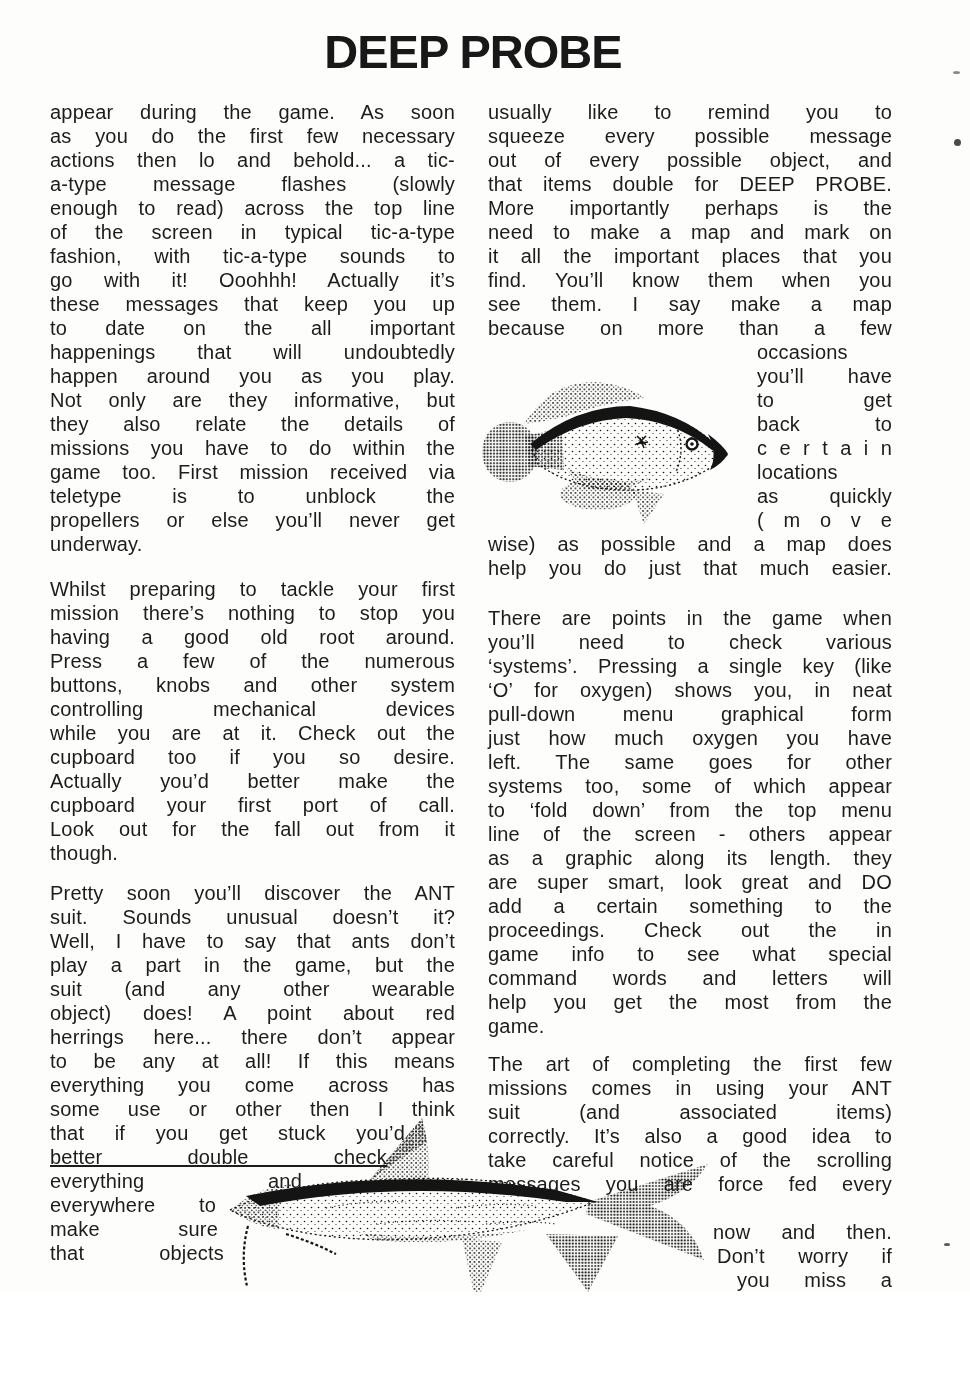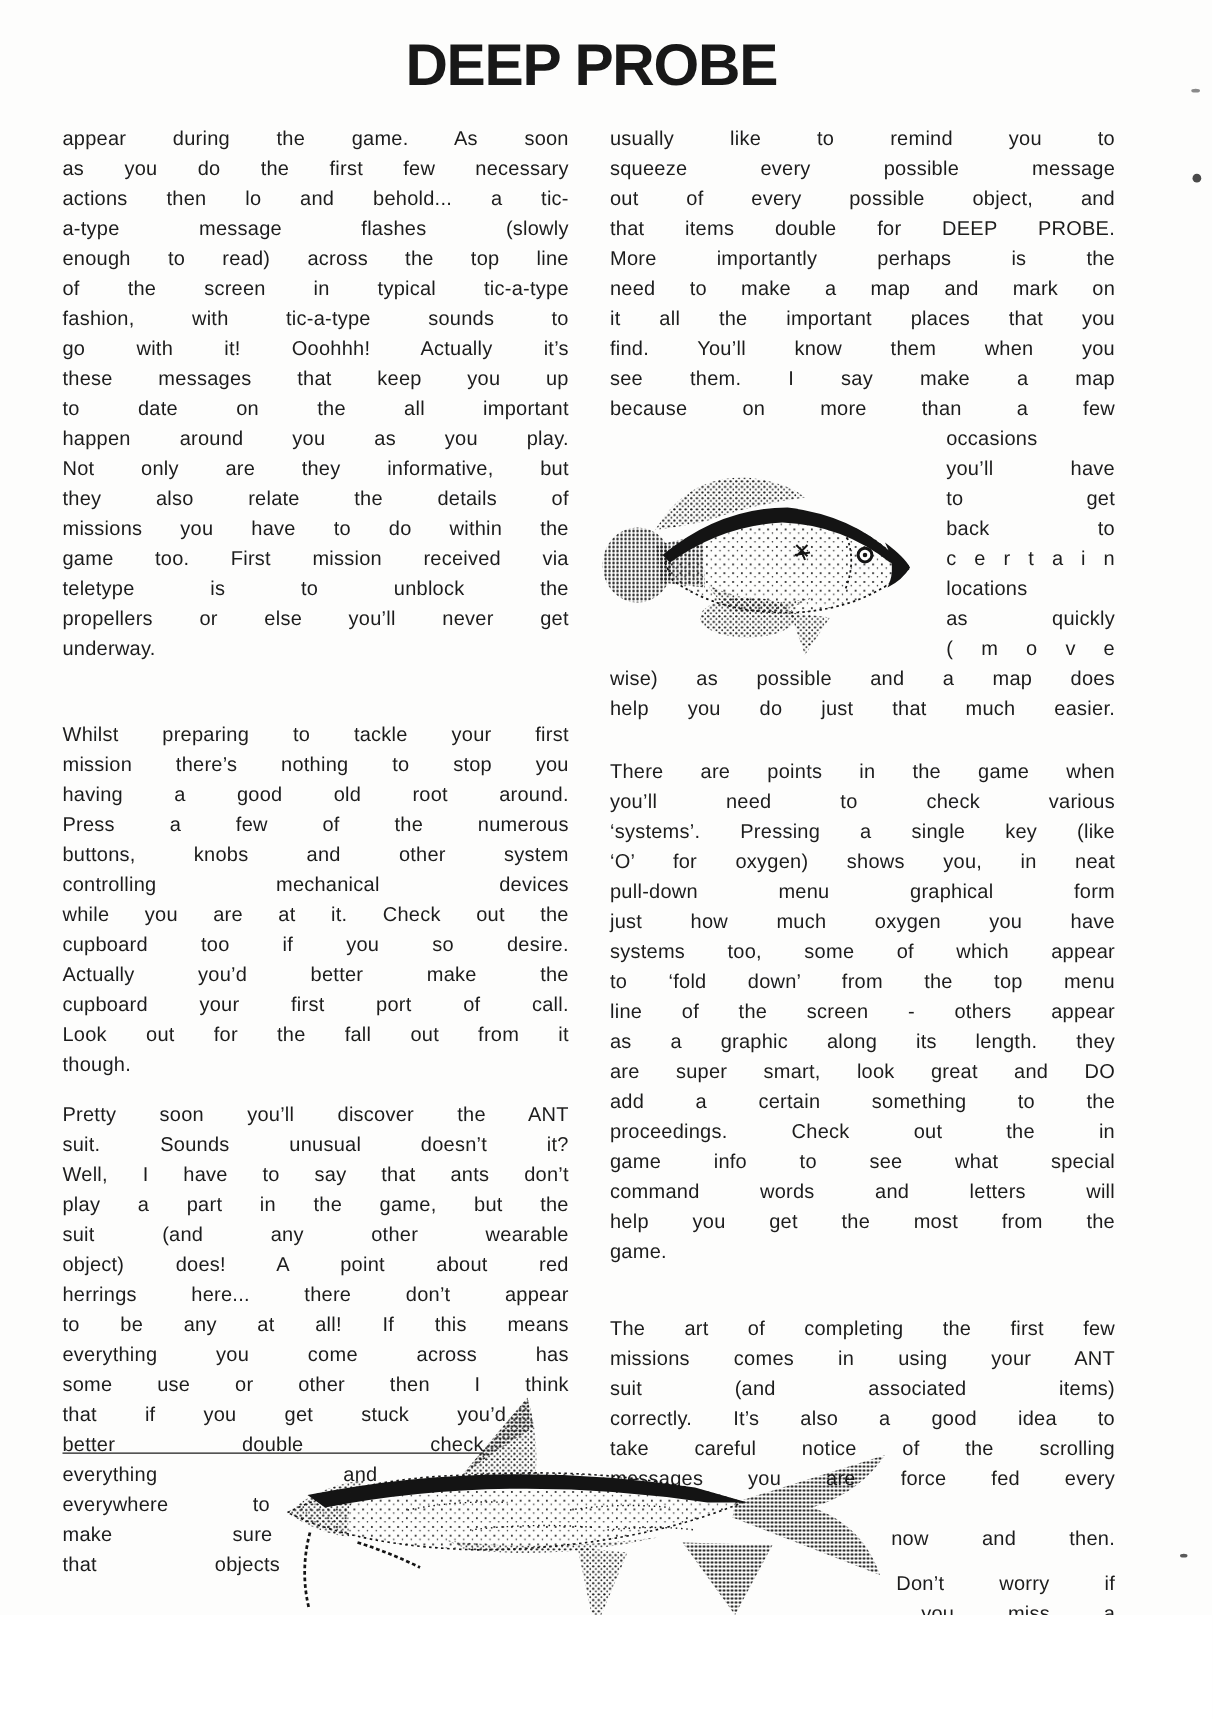--- a/index.html
+++ b/index.html
@@ -5,21 +5,21 @@
   html,body{margin:0;padding:0;background:#ffffff;}
   .page{
     position:relative;width:970px;height:1292px;background:#fdfdfc;
     font-family:"Liberation Sans",sans-serif;color:#1c1c1c;overflow:hidden;
   }
   .block{position:absolute;}
   .title{
     top:24px;left:0;width:946px;text-align:center;
     font-size:47px;font-weight:bold;letter-spacing:-1px;color:#181818;
   }
-  .col{font-size:16px;letter-spacing:0.2px;}
+  .col{font-size:20px;letter-spacing:0.2px;}
   .line{
     line-height:24px;min-height:24px;
     text-align:justify;text-align-last:justify;-moz-text-align-last:justify;
   }
   .lastline{text-align-last:left;-moz-text-align-last:left;}
   .pagenum{font-size:28px;letter-spacing:0.5px;}
   .speck{position:absolute;background:#555;border-radius:50%;}
   svg{display:block;}
 </style>
 </head>
@@ -33,20 +33,21 @@
       <div class="line">appear during the game. As soon</div>
       <div class="line">as you do the first few necessary</div>
       <div class="line">actions then lo and behold... a tic-</div>
       <div class="line">a-type message flashes (slowly</div>
       <div class="line">enough to read) across the top line</div>
       <div class="line">of the screen in typical tic-a-type</div>
       <div class="line">fashion, with tic-a-type sounds to</div>
       <div class="line">go with it! Ooohhh! Actually it’s</div>
       <div class="line">these messages that keep you up</div>
       <div class="line">to date on the all important</div>
+      <div class="line">happenings that will undoubtedly</div>
       <div class="line">happen around you as you play.</div>
       <div class="line">Not only are they informative, but</div>
       <div class="line">they also relate the details of</div>
       <div class="line">missions you have to do within the</div>
       <div class="line">game too. First mission received via</div>
       <div class="line">teletype is to unblock the</div>
       <div class="line">propellers or else you’ll never get</div>
       <div class="line lastline">underway.</div>
     </div>
 
@@ -120,20 +121,21 @@
       <div class="line">help you do just that much easier.</div>
     </div>
 
   <div class="block col" style="left:488px;top:606px;width:404px;">
       <div class="line">There are points in the game when</div>
       <div class="line">you’ll need to check various</div>
       <div class="line">‘systems’. Pressing a single key (like</div>
       <div class="line">‘O’ for oxygen) shows you, in neat</div>
       <div class="line">pull-down menu graphical form</div>
       <div class="line">just how much oxygen you have</div>
+      <div class="line">left. The same goes for other</div>
       <div class="line">systems too, some of which appear</div>
       <div class="line">to ‘fold down’ from the top menu</div>
       <div class="line">line of the screen - others appear</div>
       <div class="line">as a graphic along its length. they</div>
       <div class="line">are super smart, look great and DO</div>
       <div class="line">add a certain something to the</div>
       <div class="line">proceedings. Check out the in</div>
       <div class="line">game info to see what special</div>
       <div class="line">command words and letters will</div>
       <div class="line">help you get the most from the</div>
@@ -144,21 +146,21 @@
       <div class="line">The art of completing the first few</div>
       <div class="line">missions comes in using your ANT</div>
       <div class="line">suit (and associated items)</div>
       <div class="line">correctly. It’s also a good idea to</div>
       <div class="line">take careful notice of the scrolling</div>
       <div class="line">messages you are force fed every</div>
     </div>
 
   <div class="block col" style="left:488px;top:1220px;width:404px;">
       <div class="line" style="width: 179px; margin-left: 225px;">now and then.</div>
-      <div class="line" style="width: 175px; margin-left: 229px; margin-top: 12px;">Don’t worry if</div>
+      <div class="line" style="width: 175px; margin-left: 229px;">Don’t worry if</div>
       <div class="line" style="width: 155px; margin-left: 249px;">you miss a</div>
       <div class="line" style="width: 297px; margin-left: 58px;">message (you shouldn’t</div>
     </div>
 
   <div class="block" style="left:480px;top:366px;width:262px;height:162px;">
     <svg width="262" height="162" viewBox="0 0 262 162">
       <defs>
         <pattern id="f1a" width="3.2" height="3.2" patternUnits="userSpaceOnUse">
           <circle cx="1.2" cy="1.2" r="1" fill="#141414"></circle>
         </pattern>

